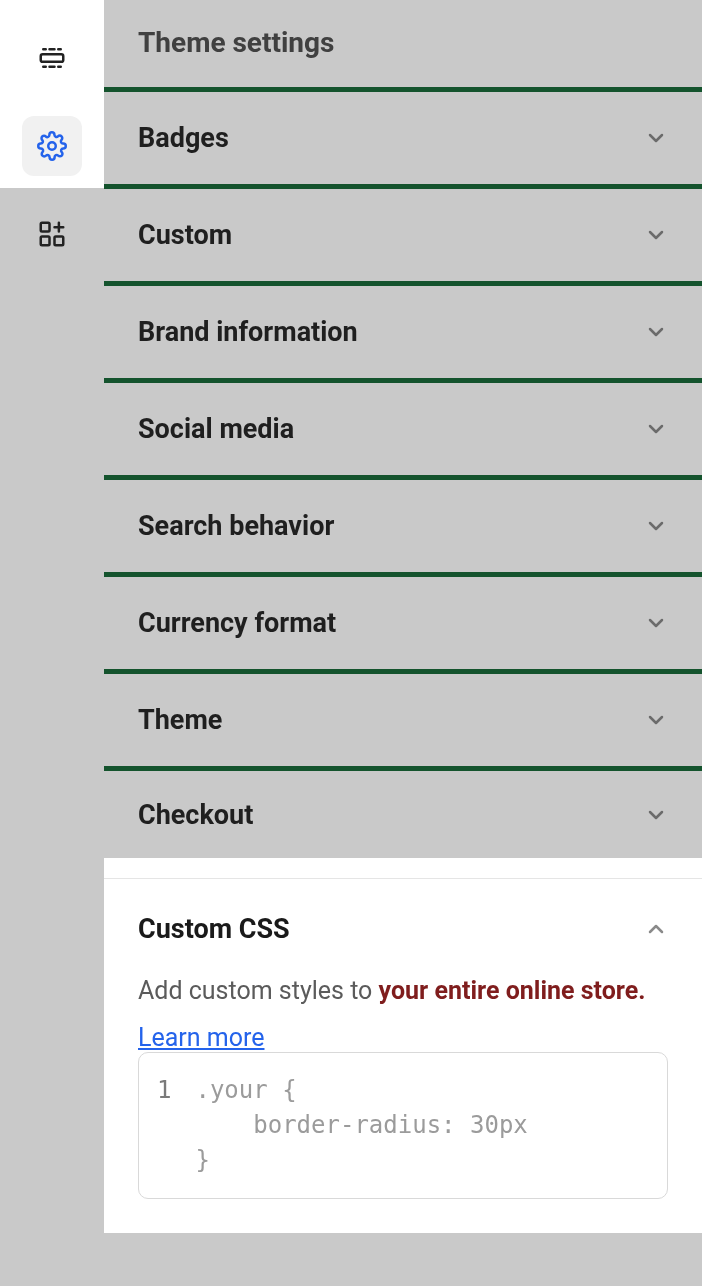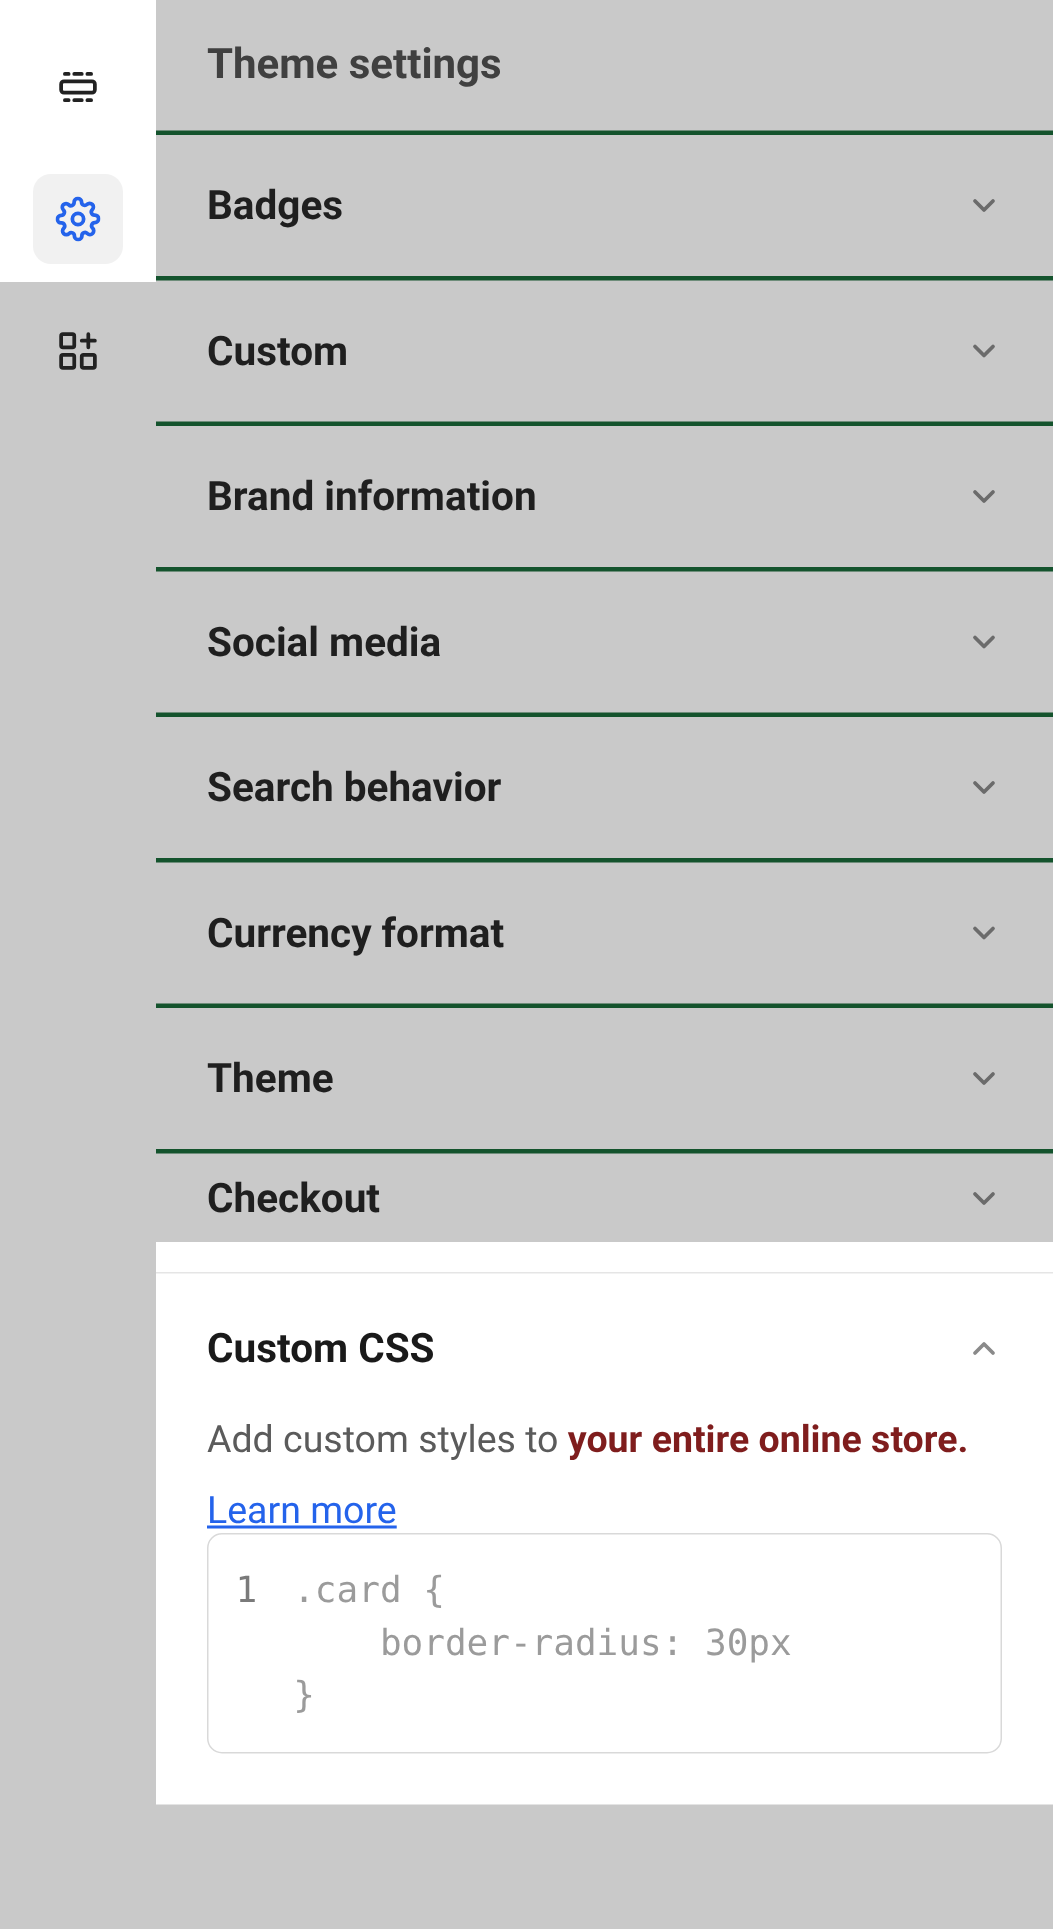--- a/index.html
+++ b/index.html
@@ -53,21 +53,21 @@
     }
 
     .panel-title {
       font-size: 28px;
       font-weight: 700;
       color: #404040;
       padding: 26px 0 28px 34px;
     }
 
     .section-row {
-      border-top: 3px solid #14532d;
+      border-top: 5px solid #14532d;
       display: flex;
       align-items: center;
       justify-content: space-between;
       padding: 0 34px;
       height: 97px;
       cursor: pointer;
     }
     .section-row .label {
       font-size: 27px;
       font-weight: 700;
@@ -200,21 +200,21 @@
       </svg>
   </div>
 
   <div class="section-row">
     <span class="label">Theme</span>
     <svg class="chev" viewBox="0 0 24 24" fill="none" stroke="currentColor" stroke-width="2.5" stroke-linecap="round" stroke-linejoin="round">
         <polyline points="6 9 12 15 18 9"></polyline>
       </svg>
   </div>
 
-  <div class="section-row" style="height:62px;">
+  <div class="section-row" style="height:92px;">
     <span class="label">Checkout</span>
     <svg class="chev" viewBox="0 0 24 24" fill="none" stroke="currentColor" stroke-width="2.5" stroke-linecap="round" stroke-linejoin="round">
         <polyline points="6 9 12 15 18 9"></polyline>
       </svg>
   </div>
 
   <div class="custom-css-inner-gap"></div>
 
   <div class="custom-css">
     <div class="custom-css-header">
@@ -225,19 +225,19 @@
     </div>
 
     <p class="custom-css-desc">
       <span>Add custom styles to </span><span class="bold">your entire online store.</span>
     </p>
 
     <a class="learn-more">Learn more</a>
 
     <div class="code-box">
       <span class="ln">1</span>
-      <span class="code">.card {
+      <span class="code">.your {
     border-radius: 30px
 }</span>
     </div>
   </div>
 
 </div>
 
 </body></html>

